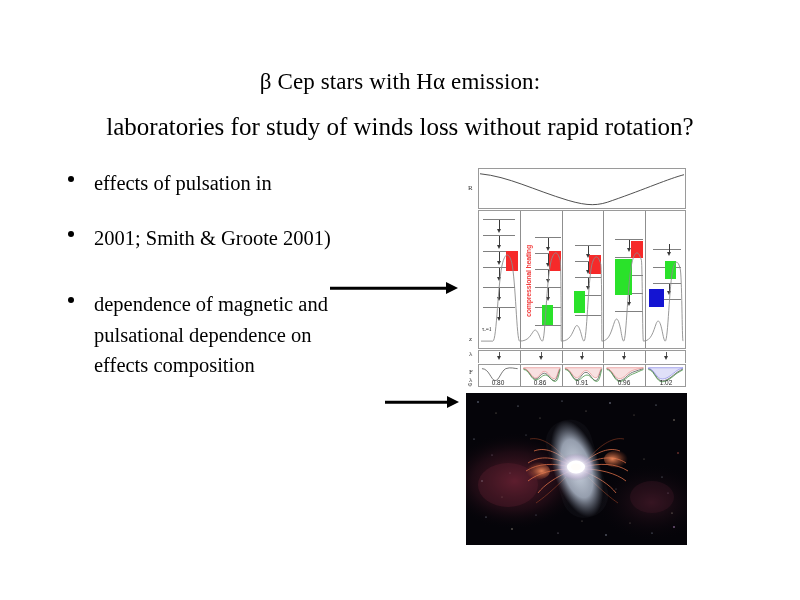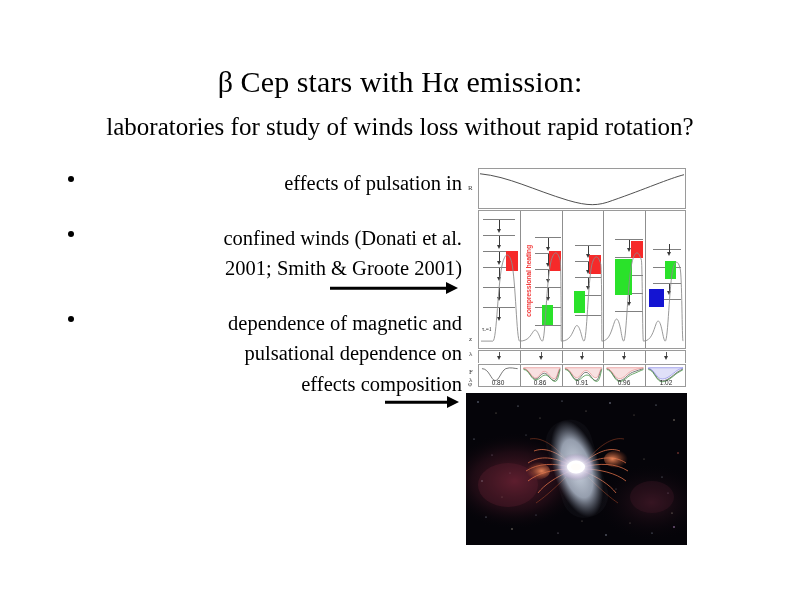--- a/index.html
+++ b/index.html
@@ -22,21 +22,21 @@
     height: 600px;
   }
 
   
   .title {
     position: absolute;
     left: 0;
     top: 64px;
     width: 800px;
     text-align: center;
-    font-size: 30px;
+    font-size: 23px;
     line-height: 36px;
     letter-spacing: 0.1px;
     white-space: nowrap;
   }
   .subtitle {
     position: absolute;
     left: 0;
     top: 111px;
     width: 800px;
     text-align: center;
@@ -61,21 +61,21 @@
   }
   .bullet-dot {
     position: absolute;
     left: 6px;
     top: 8px;
     width: 6px;
     height: 6px;
     border-radius: 50%;
     background: #000;
   }
-  .bline { display: block; white-space: nowrap; text-align: right; }
+  .bline { display: block; white-space: nowrap; }
 
   
   .arrow { position: absolute; }
   .arrow .shaft {
     position: absolute;
     left: 0;
     top: 50%;
     height: 2.5px;
     background: #000;
     transform: translateY(-50%);
@@ -228,25 +228,24 @@
 
   <div class="bullets">
 
     <div class="bullet">
       <span class="bullet-dot"></span>
       <span class="bline">effects of pulsation in</span>
     </div>
 
     <div class="bullet" style="margin-top:24px;">
       <span class="bullet-dot"></span>
-      <span class="bline">confined winds (Donati et al.</span>
       <span class="bline">2001; Smith &amp; Groote 2001)</span>
     </div>
 
-    <div class="bullet" style="margin-top:24px;">
+    <div class="bullet" style="margin-top:36px;">
       <span class="bullet-dot"></span>
       <span class="bline">dependence of magnetic and</span>
       <span class="bline">pulsational dependence on</span>
       <span class="bline">effects composition</span>
     </div>
 
   </div>
 
   <div class="arrow" id="arrow-top">
     <div class="shaft"></div>

